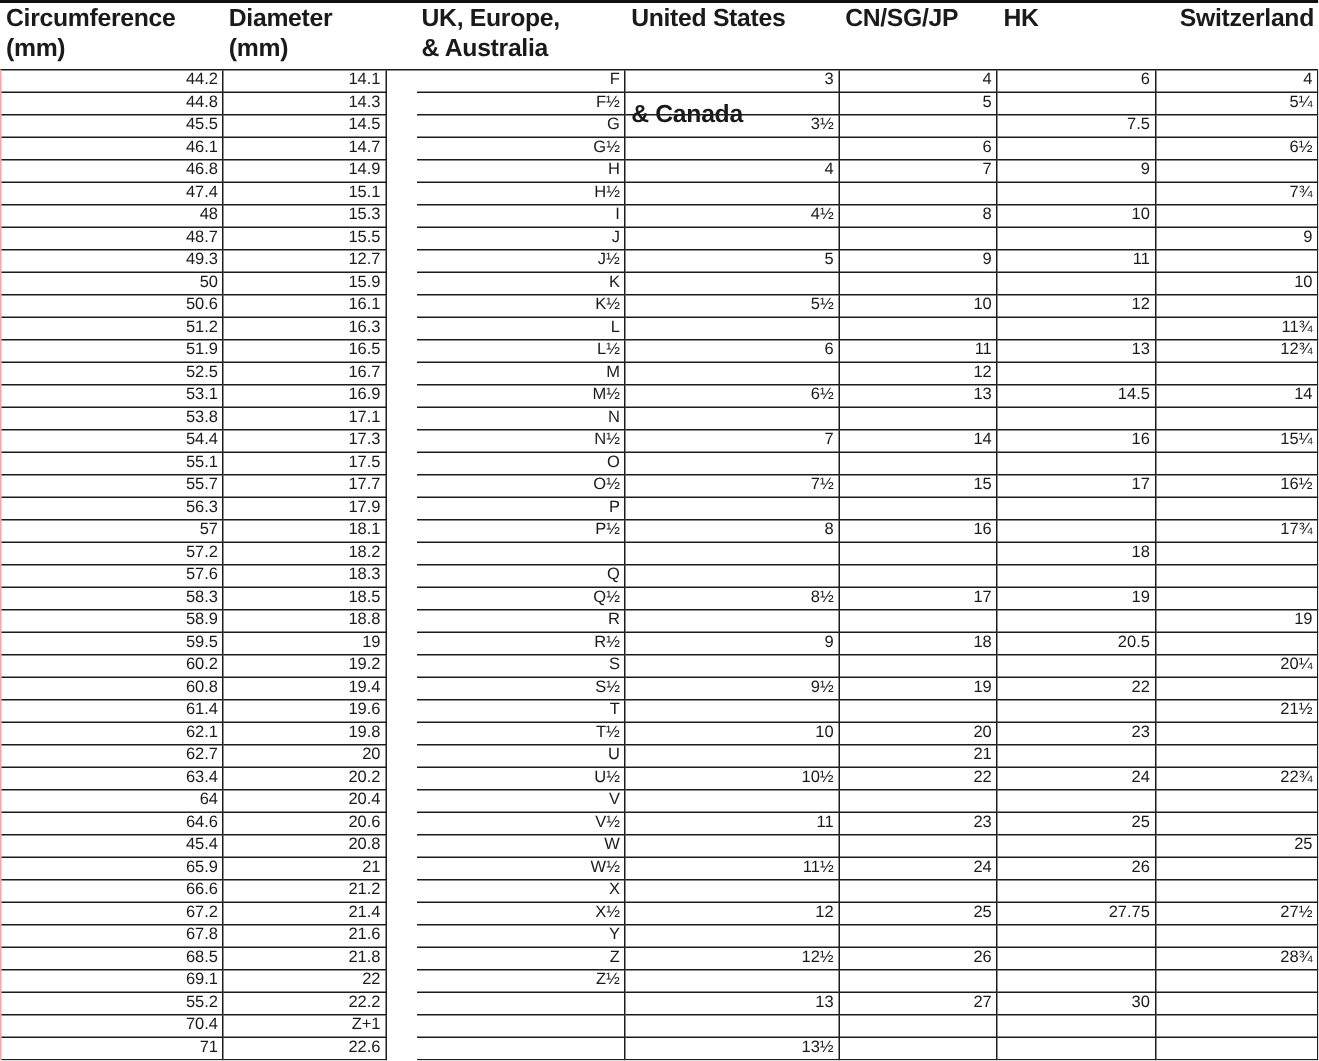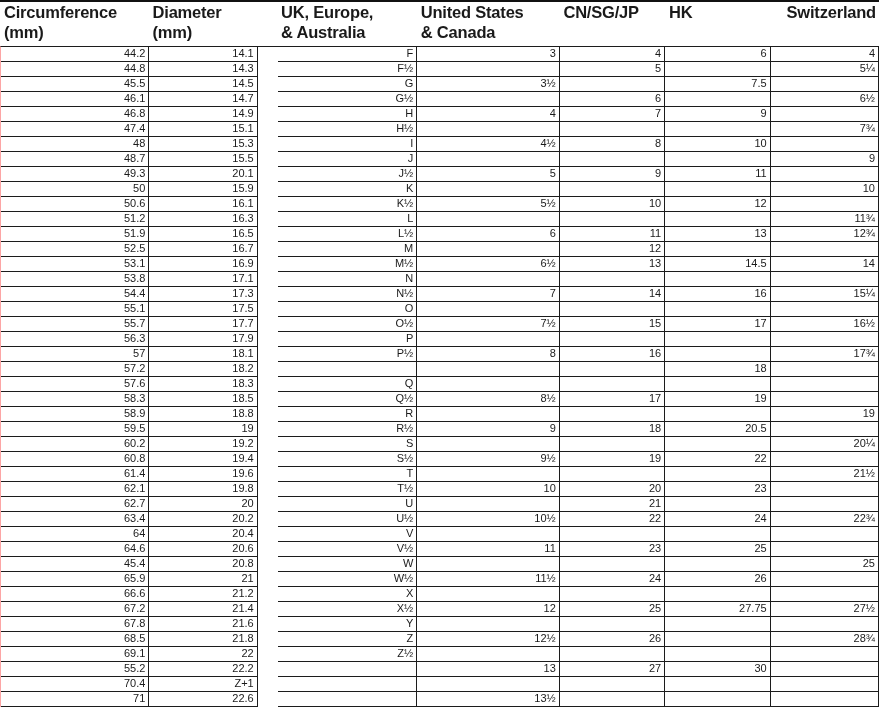--- a/index.html
+++ b/index.html
@@ -43,21 +43,21 @@
     letter-spacing: -0.2px;
     white-space: nowrap;
   }
   .hline { line-height: 20px; height: 20px; display: block; }
   .hline:empty { height: 0; }
   .thead .hcell:nth-child(7) { text-align: right; padding-right: 3px; padding-left: 0; }
   
   .w0 { width: 152px; }
   .w1 { width: 111px; }
   .w2 { width: 143px; margin-left: 20px; }
-  .w3 { width: 146px; }
+  .w3 { width: 146px; gap: 44px; }
   .w4 { width: 108px; }
   .w5 { width: 108px; }
   .w6 { width: 111px; }
   
   .tbody {
     position: absolute;
     top: 46px; left: 0;
     width: 879px;
     box-sizing: border-box;
     border-top: 1px solid #1c1c1c;
@@ -185,21 +185,21 @@
         <div class="tcell w0">48.7</div>
         <div class="tcell w1">15.5</div>
         <div class="tcell w2">J</div>
         <div class="tcell w3"></div>
         <div class="tcell w4"></div>
         <div class="tcell w5"></div>
         <div class="tcell w6">9</div>
       </div>
       <div class="trow">
         <div class="tcell w0">49.3</div>
-        <div class="tcell w1">20.1</div>
+        <div class="tcell w1">12.7</div>
         <div class="tcell w2">J½</div>
         <div class="tcell w3">5</div>
         <div class="tcell w4">9</div>
         <div class="tcell w5">11</div>
         <div class="tcell w6"></div>
       </div>
       <div class="trow">
         <div class="tcell w0">50</div>
         <div class="tcell w1">15.9</div>
         <div class="tcell w2">K</div>

